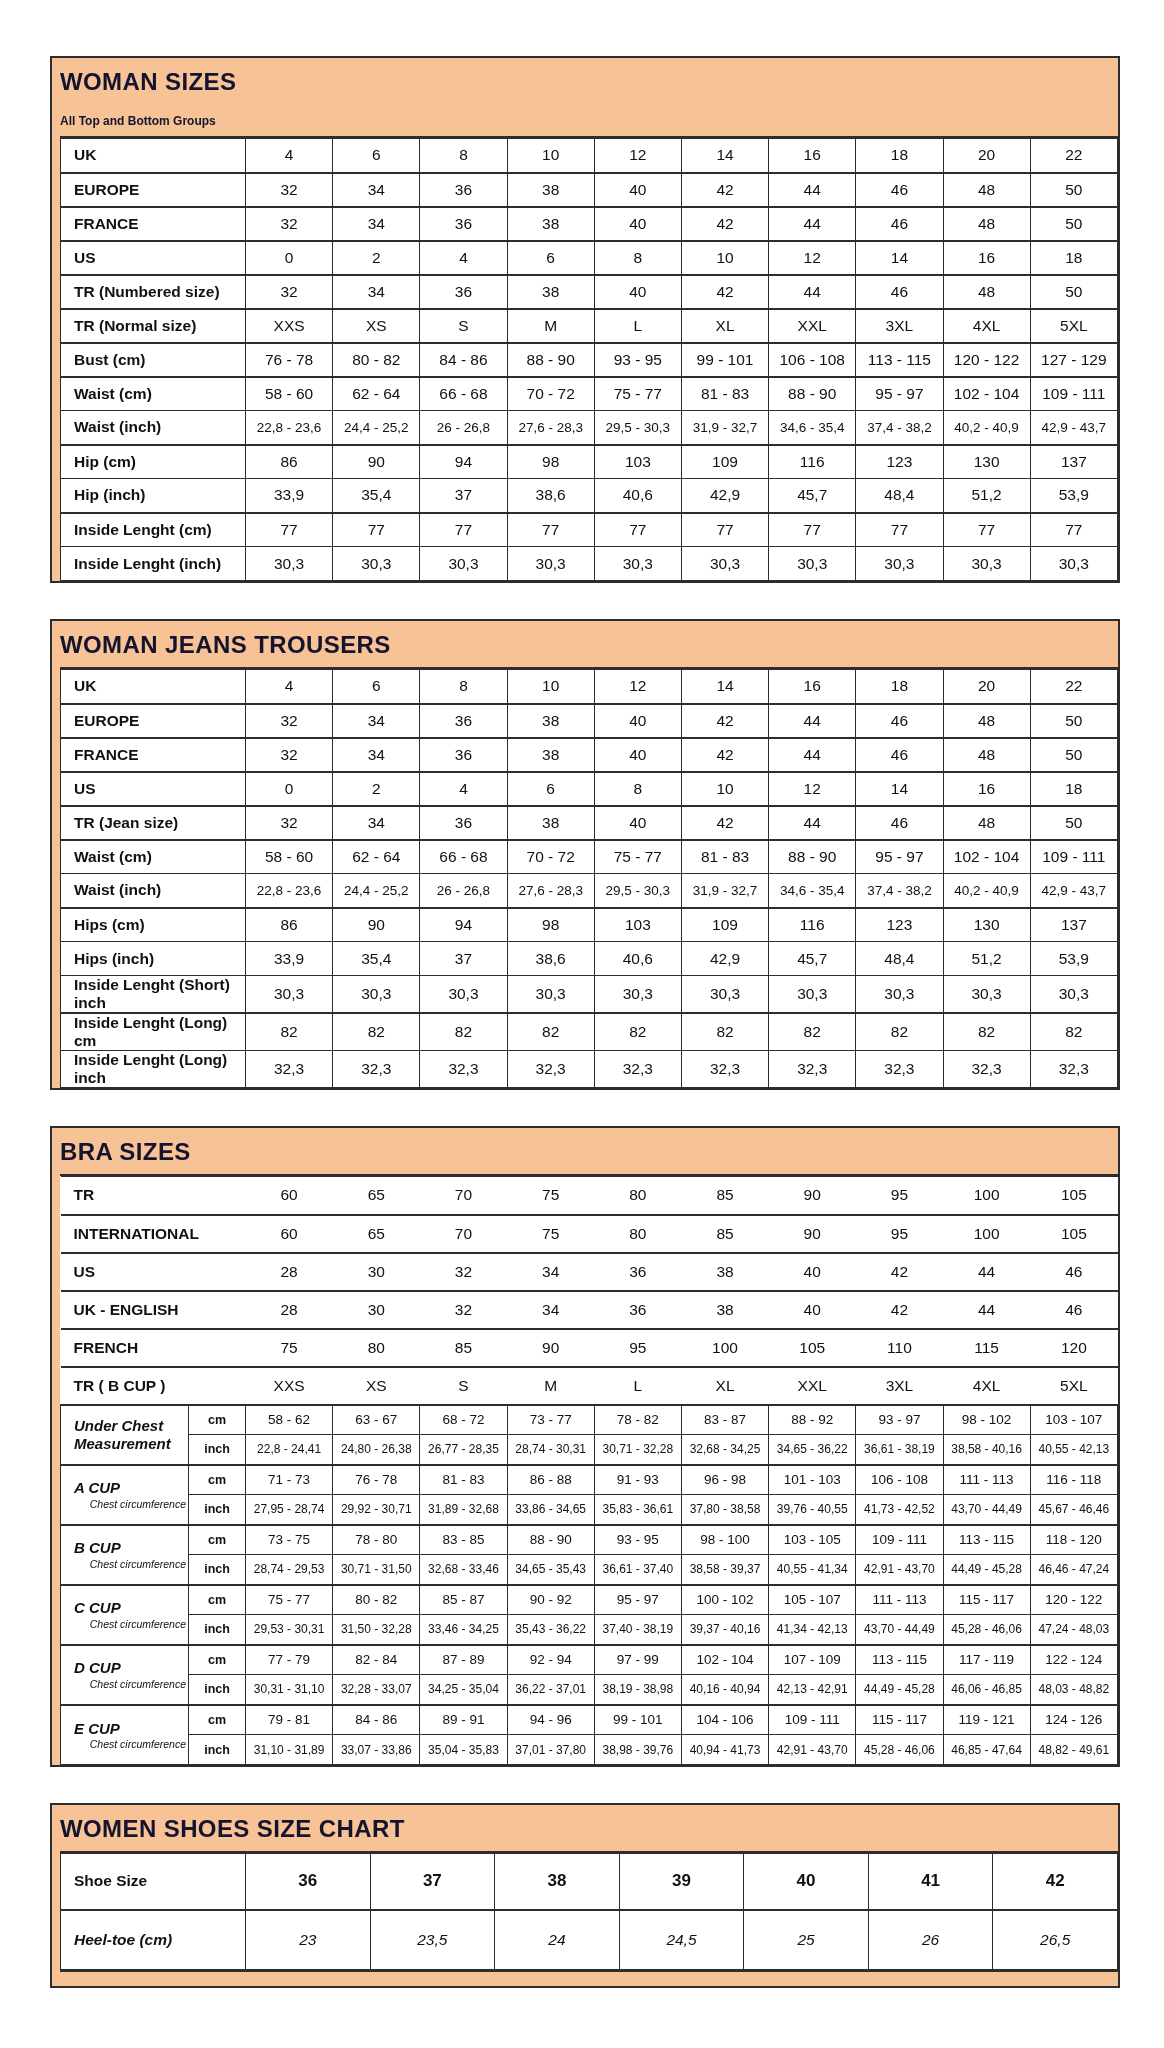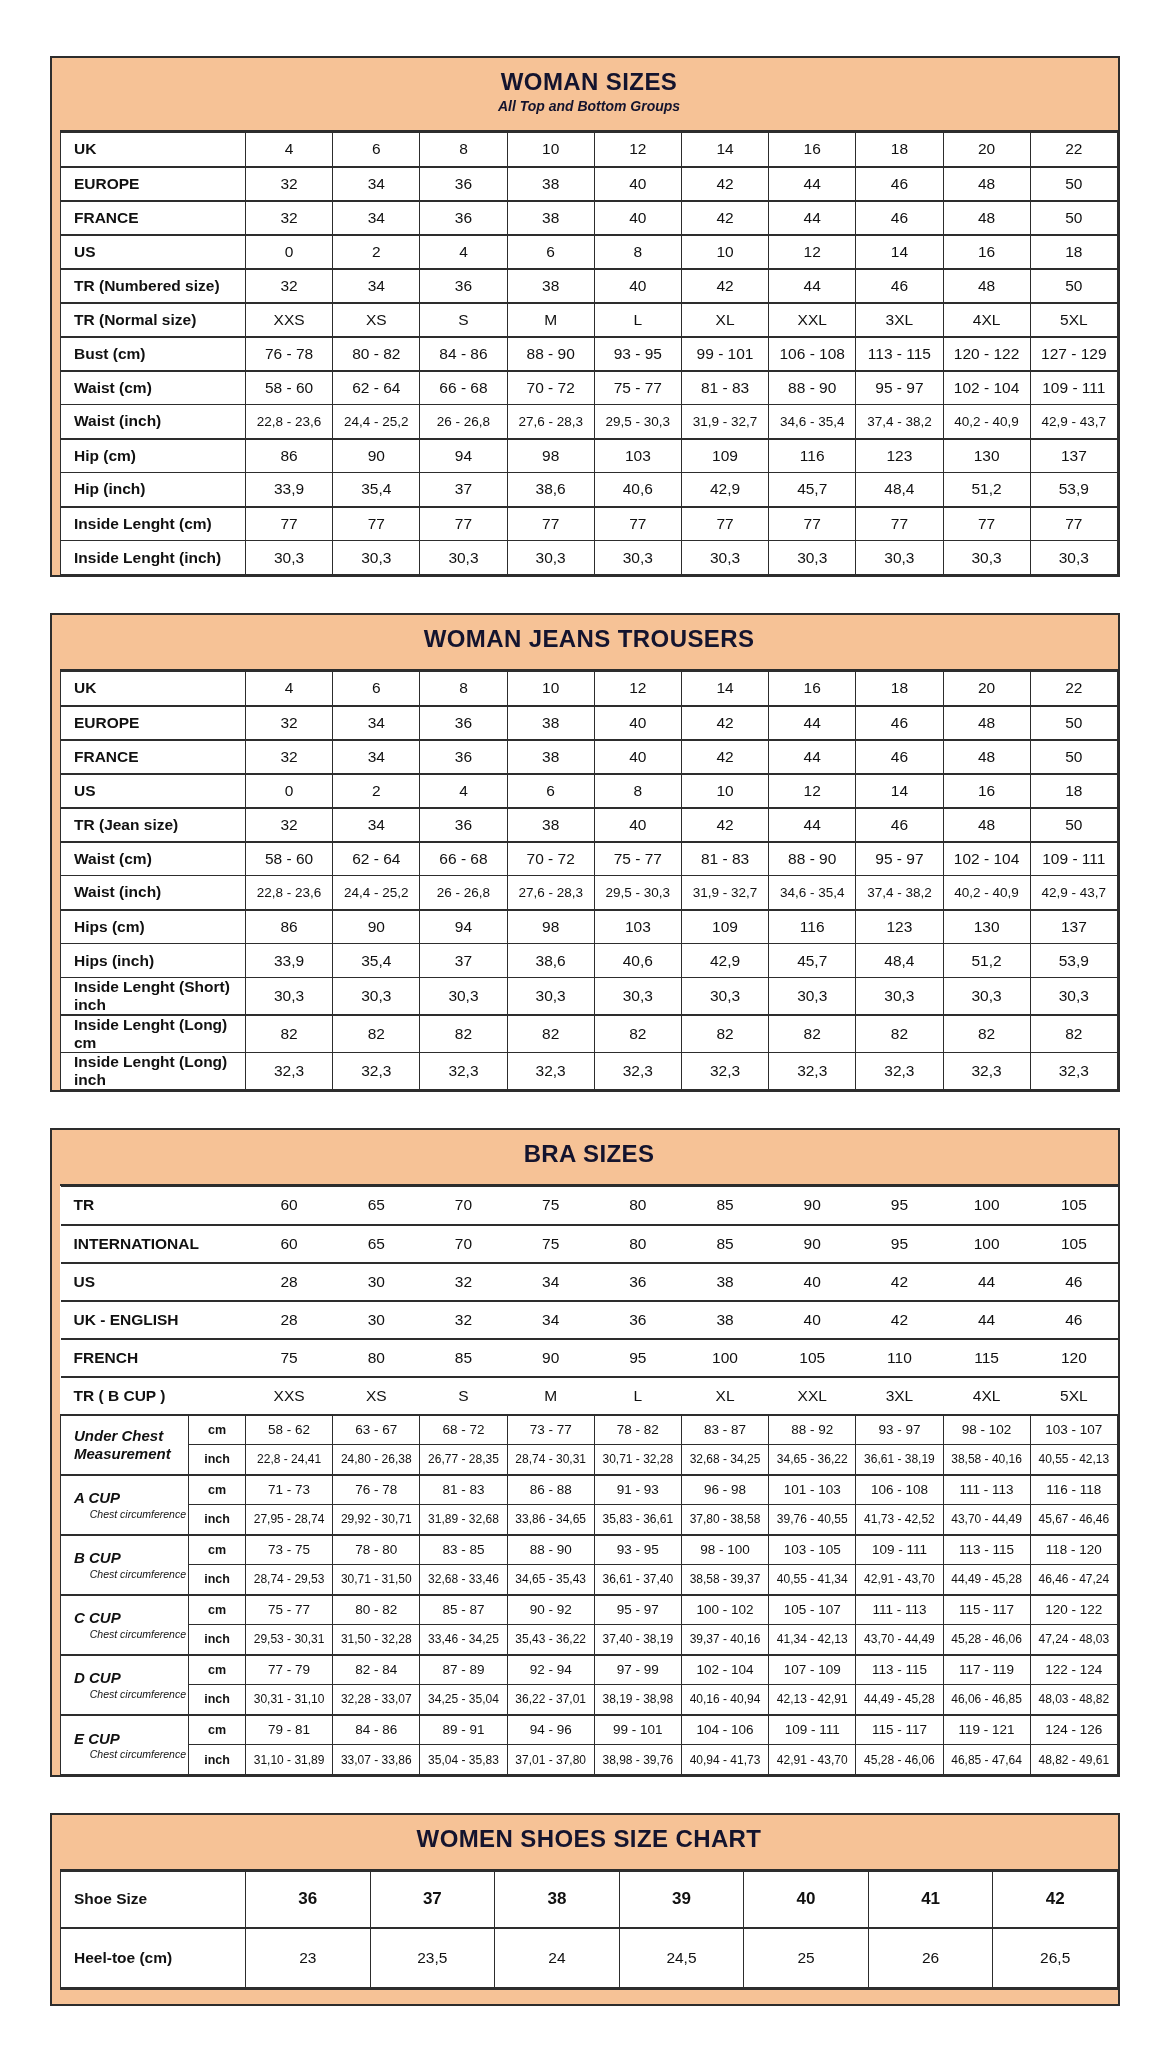--- a/index.html
+++ b/index.html
@@ -20,31 +20,31 @@
     background: #ffffff;
   }
   .tbl::before {
     content: "";
     position: absolute; left: 0; top: 0; bottom: 0; width: 8px;
     background: var(--accent, #f6c296);
   }
 
   .thead {
     background: var(--accent, #f6c296);
-    text-align: center;
-    padding: 10px 0 16px;
+    text-align: left;
+    padding: 10px 0 8px;
     border-bottom: 2px solid var(--border, #2d2d2d);
   }
   .t-main {
     font-size: 24px; font-weight: bold;
     color: #14142e; letter-spacing: 0.4px;
   }
   .t-sub {
-    font-size: 14px; font-weight: bold;
-    color: #14142e; margin-top: 2px; font-style: italic;
+    font-size: 12px; font-weight: bold;
+    color: #14142e; margin-top: 18px;
   }
 
   table { width: 100%; border-collapse: collapse; table-layout: fixed; }
   td {
     border: 1px solid var(--border, #2d2d2d);
     text-align: center;
     font-size: 15.5px;
     padding: 0 2px;
     height: 34px;
     overflow: hidden;
@@ -63,21 +63,21 @@
   .t-bra tbody.sec2 td { height: 30px; }
   .t-bra tbody.sec2 td.val { font-size: 13.5px; }
   .t-bra tbody.sec2 tr.inchrow td.val { font-size: 12px; }
   .t-bra td.unit { font-weight: bold; font-size: 12.5px; }
   .t-bra td.glbl { vertical-align: middle; font-style: italic; }
   .t-bra .gl1 { font-size: 15px; font-weight: bold; line-height: 1.15; }
   .t-bra .gl2 { font-size: 10.5px; font-weight: normal; margin-top: 1px; text-align: right; }
 
   
   .t-shoes tbody tr:nth-child(1) td { height: 56px; }
-  .t-shoes tbody tr:nth-child(2) td { height: 60px; }
+  .t-shoes tbody tr:nth-child(2) td { height: 60px; font-style: italic; }
   .tfoot {
     height: 16px;
     background: var(--accent, #f6c296);
     border-top: 2px solid var(--border, #2d2d2d);
   }
 </style>
 </head>
 <body>
 
 <div class="page">

